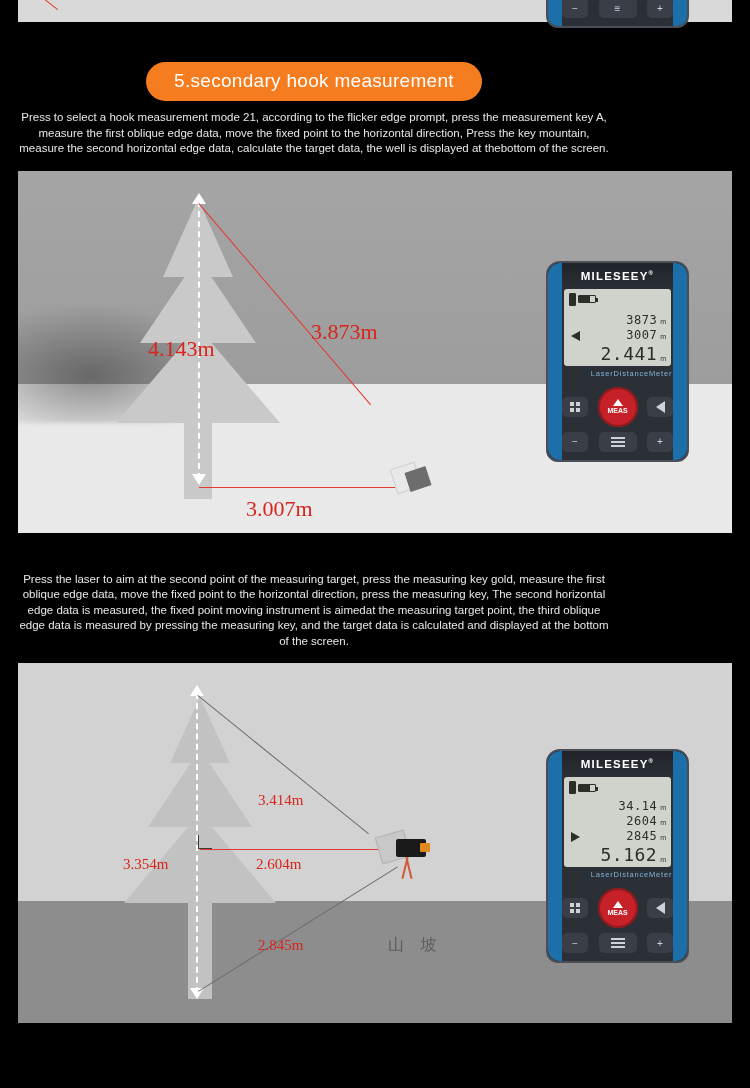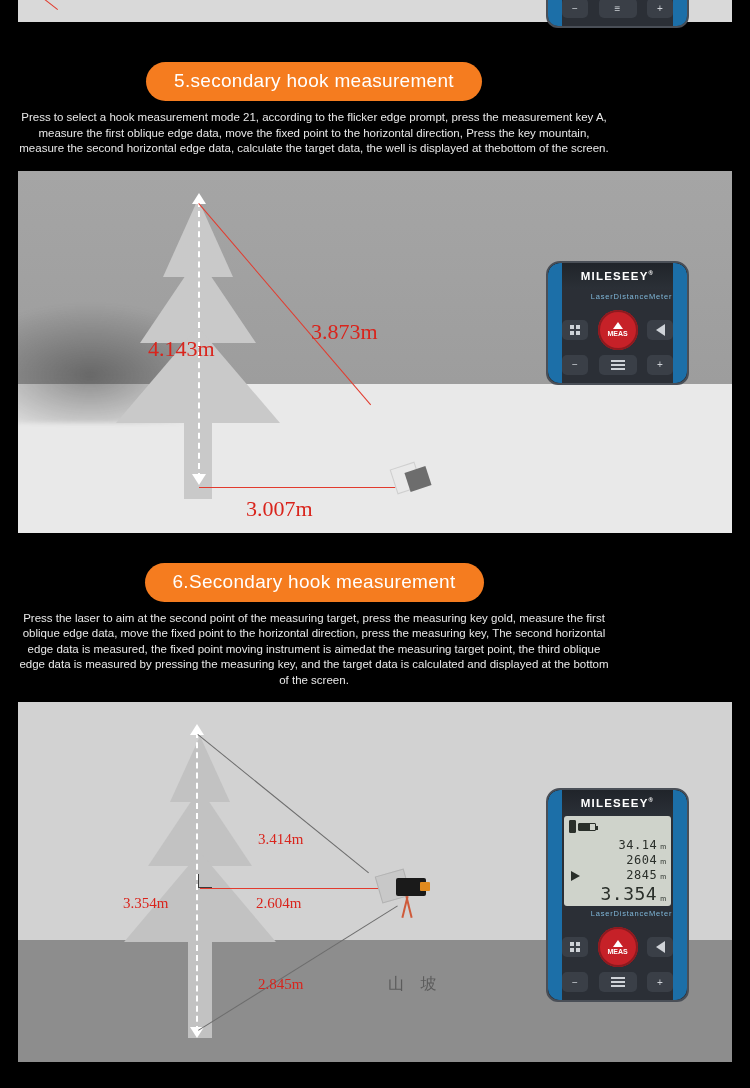--- a/index.html
+++ b/index.html
@@ -301,20 +301,42 @@
     <div class="redlabel" style="left:130px;top:165px;">4.143m</div>
     <div class="redlabel" style="left:293px;top:148px;text-align:right;">3.873m</div>
     <div class="redlabel" style="left:228px;top:325px;">3.007m</div>
 
     <div class="device" style="left:528px;top:90px;">
       <div class="side-l"></div>
       <div class="side-r"></div>
       <div class="topstripe">
         <span class="brand"><span>MILESEEY</span><sup>®</sup></span>
       </div>
+      <div class="lcd">
+        <div class="icons">
+          <span class="devglyph"></span>
+          <span class="batt">
+              <i></i>
+            </span>
+        </div>
+        <div class="row" style="height:18px;"></div>
+        <div class="row">
+          <span class="seg">3873</span>
+          <span class="unit">m</span>
+        </div>
+        <div class="row">
+          <span class="modeglyph" style="margin-right:auto;margin-left:2px;"></span>
+          <span class="seg">3007</span>
+          <span class="unit">m</span>
+        </div>
+        <div class="row" style="height:22px;">
+          <span class="seg big">2.441</span>
+          <span class="unit">m</span>
+        </div>
+      </div>
       <div class="devname">LaserDistanceMeter</div>
       <div class="keys">
         <div class="keyrow">
           <div class="key">
               <span class="dots">
                 <i></i>
                 <i></i>
                 <i></i>
                 <i></i>
               </span>
@@ -337,23 +359,20 @@
               </span>
             </div>
           <div class="key">+</div>
         </div>
       </div>
     </div>
   </div>
 </div>
 
 <div class="section" style="padding-top:30px;">
-  <div class="pill-wrap">
-    <span class="pill">6.Secondary hook measurement</span>
-  </div>
   <div class="desc">Press the laser to aim at the second point of the measuring target, press the measuring key gold, measure the first oblique edge data, move the fixed point to the horizontal direction, press the measuring key, The second horizontal edge data is measured, the fixed point moving instrument is aimedat the measuring target point, the third oblique edge data is measured by pressing the measuring key, and the target data is calculated and displayed at the bottom of the screen.</div>
 
   <div class="scene" style="height:360px;background:#d2d2d2;">
     <div class="sky" style="height:66%;background:#d2d2d2;"></div>
     <div class="ground" style="height:34%;background:#8d8d8d;"></div>
 
     <div class="tree" style="left:82px;top:28px;width:210px;height:300px;">
       <div class="tier" style="left:70px;top:6px;border-left-width:30px;border-right-width:30px;border-bottom-width:66px;border-bottom-color:#c2c2c2;"></div>
       <div class="tier" style="left:48px;top:58px;border-left-width:52px;border-right-width:52px;border-bottom-width:78px;border-bottom-color:#c2c2c2;"></div>
       <div class="tier" style="left:24px;top:122px;border-left-width:76px;border-right-width:76px;border-bottom-width:90px;border-bottom-color:#c2c2c2;"></div>
@@ -407,21 +426,21 @@
         <div class="row">
           <span class="seg">2604</span>
           <span class="unit">m</span>
         </div>
         <div class="row">
           <span class="modeglyph right" style="margin-right:auto;margin-left:2px;"></span>
           <span class="seg">2845</span>
           <span class="unit">m</span>
         </div>
         <div class="row" style="height:22px;">
-          <span class="seg big">3.354</span>
+          <span class="seg big">5.162</span>
           <span class="unit">m</span>
         </div>
       </div>
       <div class="devname">LaserDistanceMeter</div>
       <div class="keys">
         <div class="keyrow">
           <div class="key">
               <span class="dots">
                 <i></i>
                 <i></i>

